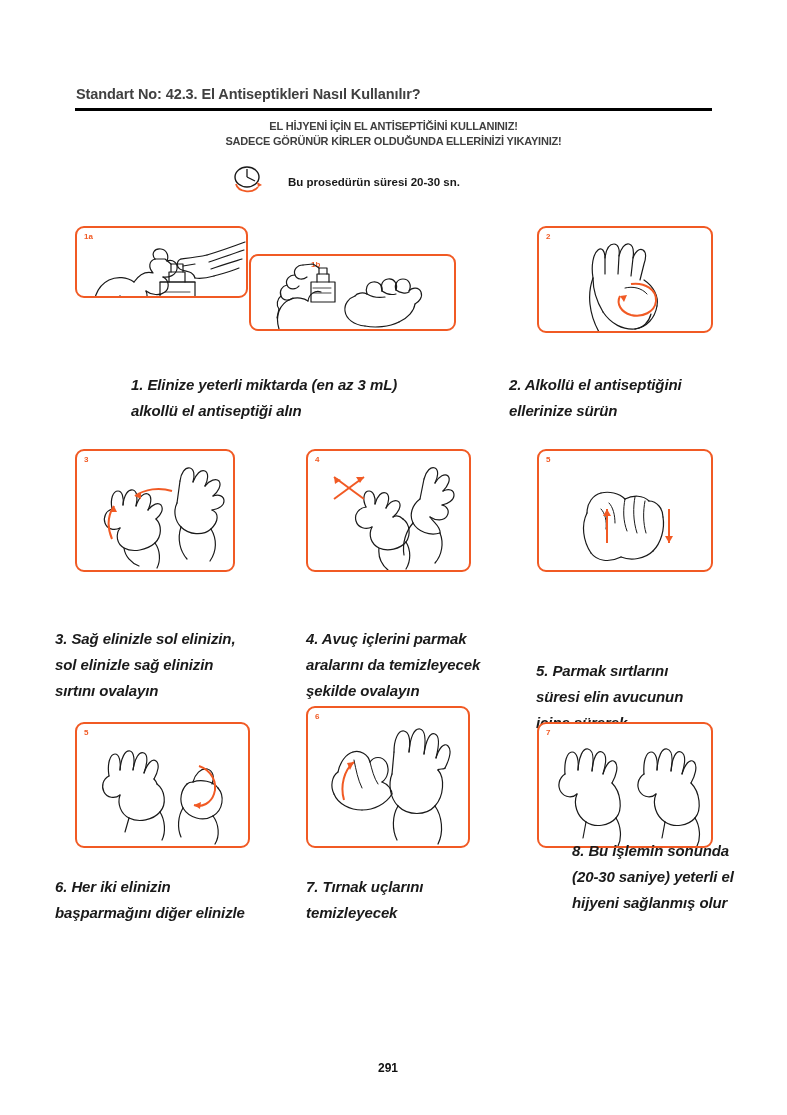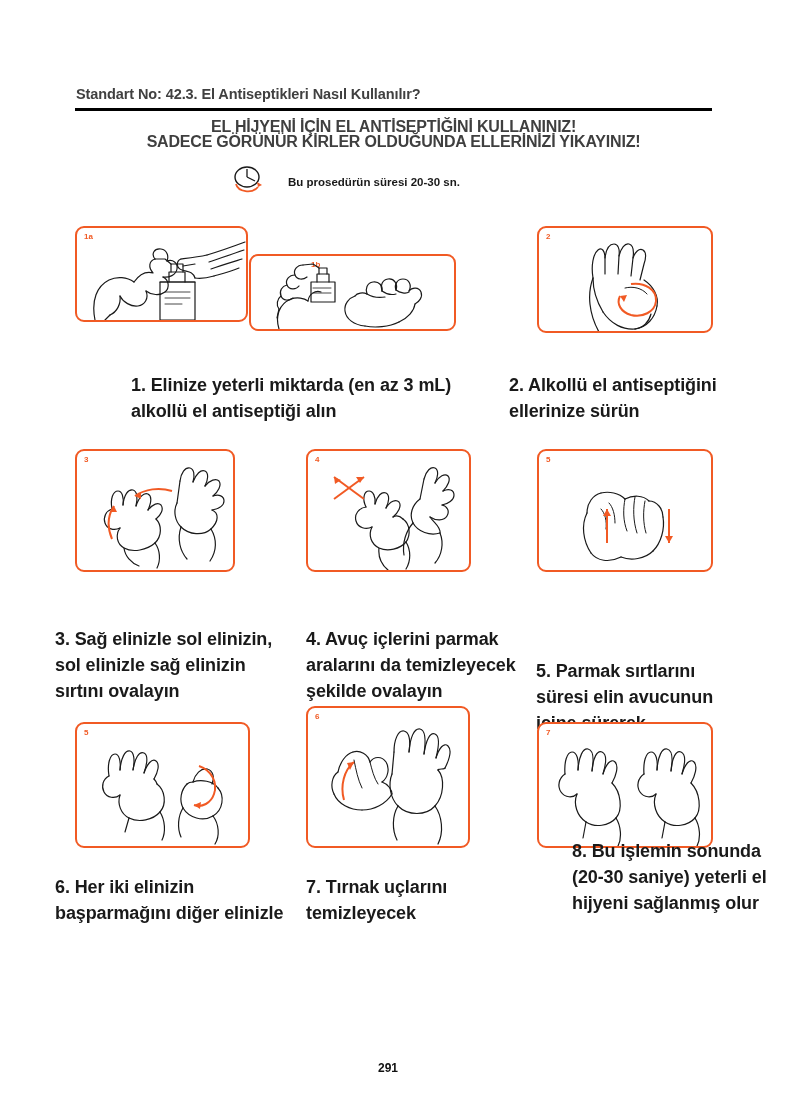--- a/index.html
+++ b/index.html
@@ -44,21 +44,21 @@
   }
 
   .subtitle-block {
     position: absolute;
     left: 75px;
     top: 119px;
     width: 637px;
     text-align: center;
   }
   .subtitle-line {
-    font-size: 16px;
+    font-size: 11px;
     font-weight: bold;
     color: #3f3f3f;
     line-height: 15px;
     letter-spacing: -0.2px;
   }
 
   
   .clock {
     position: absolute;
     left: 232px;
@@ -97,24 +97,25 @@
   }
   .frame svg {
     position: absolute;
     left: 0;
     top: 0;
   }
 
   
   .caption {
     position: absolute;
-    font-size: 18px;
+    font-size: 15px;
     color: #1a1a1a;
     line-height: 26px;
     letter-spacing: -0.1px;
+    font-style: italic;
   }
   .caption.b { font-weight: bold; }
 
   
   .pagenum {
     position: absolute;
     left: 0;
     top: 1030px;
     width: 776px;
     text-align: center;
@@ -141,21 +142,21 @@
     <svg width="36" height="30" viewBox="0 0 36 30">
       <ellipse cx="15" cy="12" rx="12" ry="10" fill="#ffffff" stroke="#1a1a1a" stroke-width="1.4"></ellipse>
       <line x1="15" y1="12" x2="15" y2="4" stroke="#1a1a1a" stroke-width="1.3"></line>
       <line x1="15" y1="12" x2="23" y2="16" stroke="#1a1a1a" stroke-width="1.3"></line>
       <path d="M4 19 C6 27, 20 29, 26 22" fill="none" stroke="#f15a24" stroke-width="1.8"></path>
       <path d="M26 22 l-1 -5 l5 3 z" fill="#f15a24"></path>
     </svg>
   </div>
   <div class="duration">Bu prosedürün süresi 20-30 sn.</div>
 
-  <div class="frame" id="f1a" style="left:75px; top:226px; width:173px; height:96px;">
+  <div class="frame" id="f1a" style="left:75px; top:226px; width:173px; height:72px;">
     <span class="num">1a</span>
     <svg width="173" height="96" viewBox="0 0 173 96">
       <g fill="none" stroke="#1a1a1a" stroke-width="1.2" stroke-linecap="round" stroke-linejoin="round">
 
         <path d="M18 92 C14 72, 20 58, 32 52 C40 48, 50 49, 57 54"></path>
         <path d="M57 54 C62 47, 69 43, 76 45 C71 39, 72 33, 78 31"></path>
         <path d="M78 31 C74 26, 77 20, 84 21 C90 22, 92 28, 90 33"></path>
         <path d="M90 33 C96 31, 101 35, 100 41 C99 47, 92 50, 86 49"></path>
         <path d="M86 49 C92 52, 93 60, 88 64 C83 68, 74 67, 69 63"></path>
         <path d="M69 63 C72 70, 68 77, 61 78 C54 79, 46 74, 43 68"></path>

